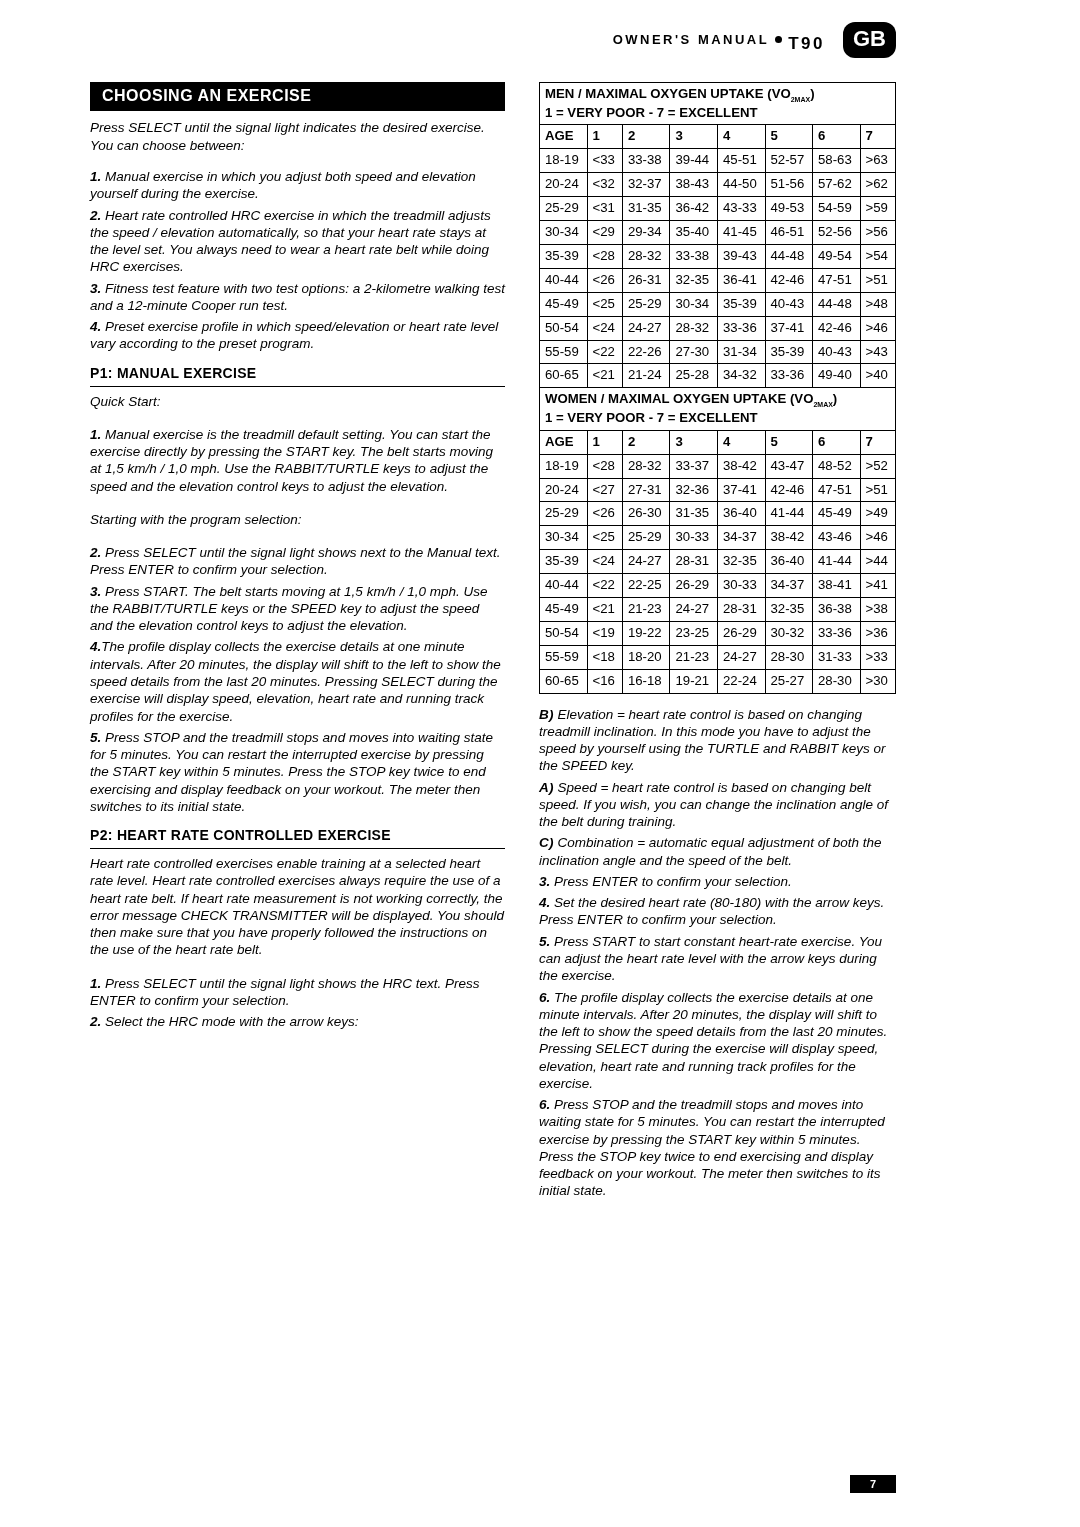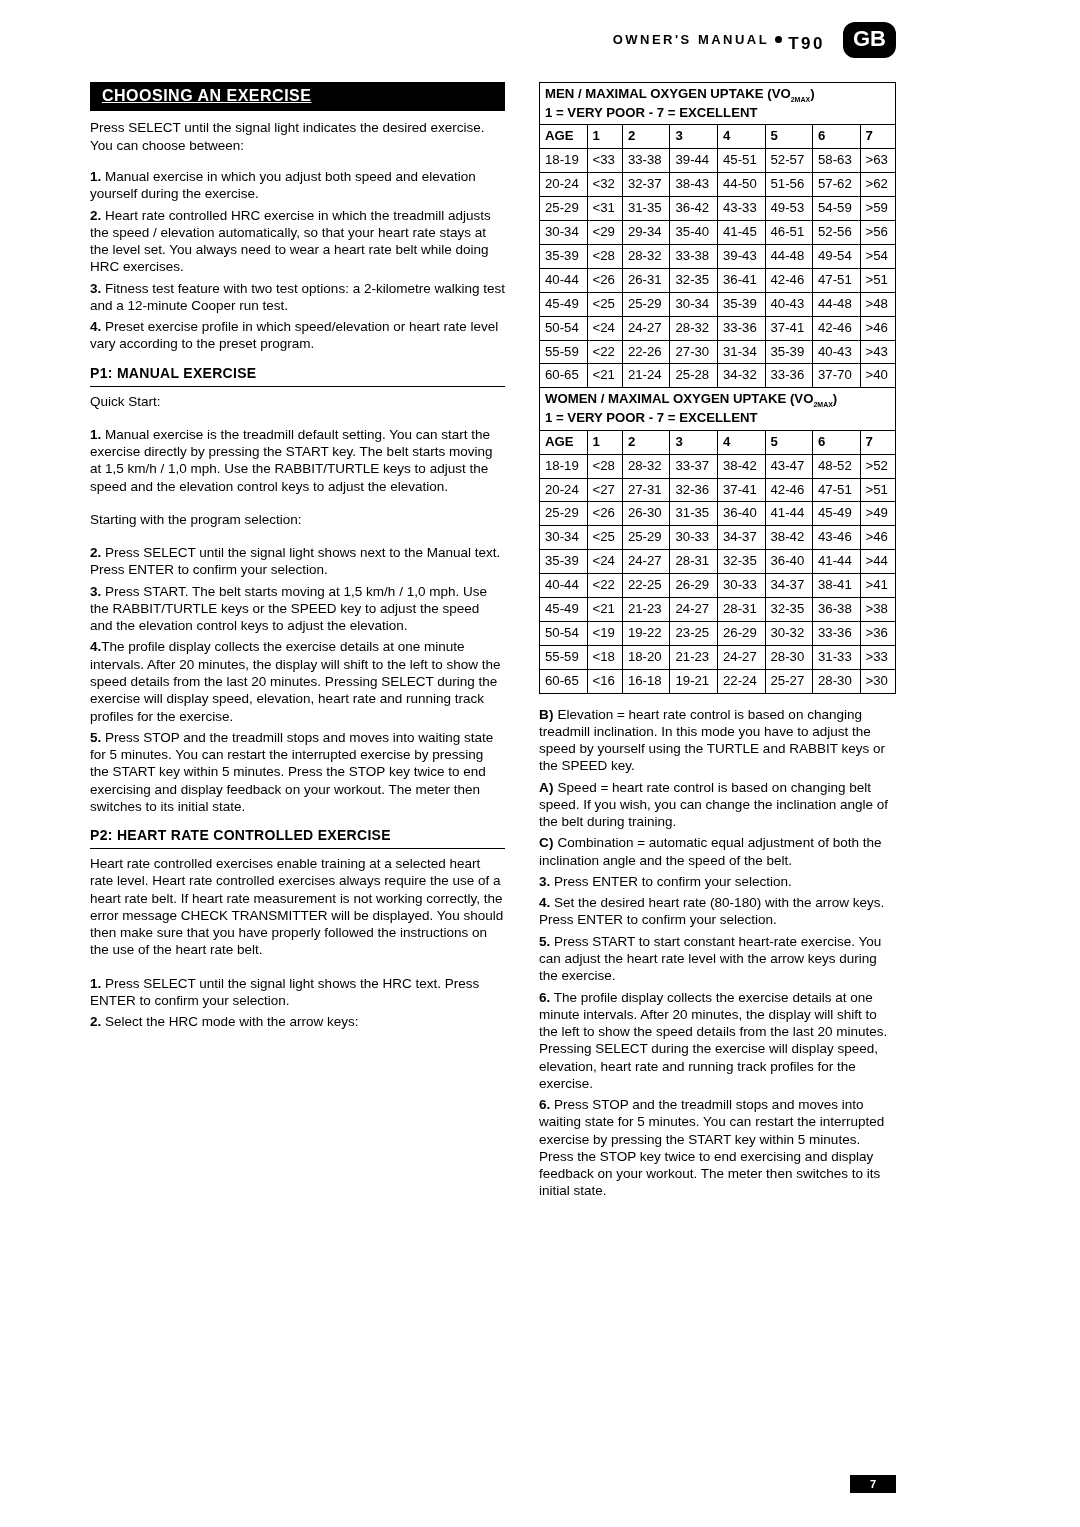--- a/index.html
+++ b/index.html
@@ -62,23 +62,22 @@
   .col-r { flex: 1 1 auto; }
   
   .banner {
     background:#000;
     color:#fff;
     font-weight:700;
     font-size:16px;
     letter-spacing:0.5px;
     padding:4px 12px 5px 12px;
     margin-bottom:8px;
-    text-decoration:underline;
-  }
-  p { margin: 0 0 4px 0; }
+  }
+  p { margin: 0 0 4px 0; font-style: italic; }
   .rule { border-top:1px solid #000; margin: 6px 0 6px 0; }
   .subhead { font-weight:700; font-size:14px; letter-spacing:0.3px; margin-top:12px; }
   .subhead + .rule { margin-top:3px; }
   b.num { font-weight:700; }
   b.lbl { font-weight:700; font-variant: small-caps; letter-spacing:0.3px; }
   
   table.t {
     border-collapse: collapse;
     width:100%;
     font-size:13.2px;
@@ -270,21 +269,21 @@
               <td>40-43</td>
               <td>&gt;43</td>
             </tr>
             <tr>
               <td>60-65</td>
               <td>&lt;21</td>
               <td>21-24</td>
               <td>25-28</td>
               <td>34-32</td>
               <td>33-36</td>
-              <td>37-70</td>
+              <td>49-40</td>
               <td>&gt;40</td>
             </tr>
           </tbody>
       </table>
 
       <table class="t" style="border-top:none">
         <tbody>
             <tr>
               <td colspan="8" class="spanhead" style="border-top:none">
           <span>WOMEN / MAXIMAL OXYGEN UPTAKE (VO</span><span class="sub">2MAX</span><span>)</span><br>

